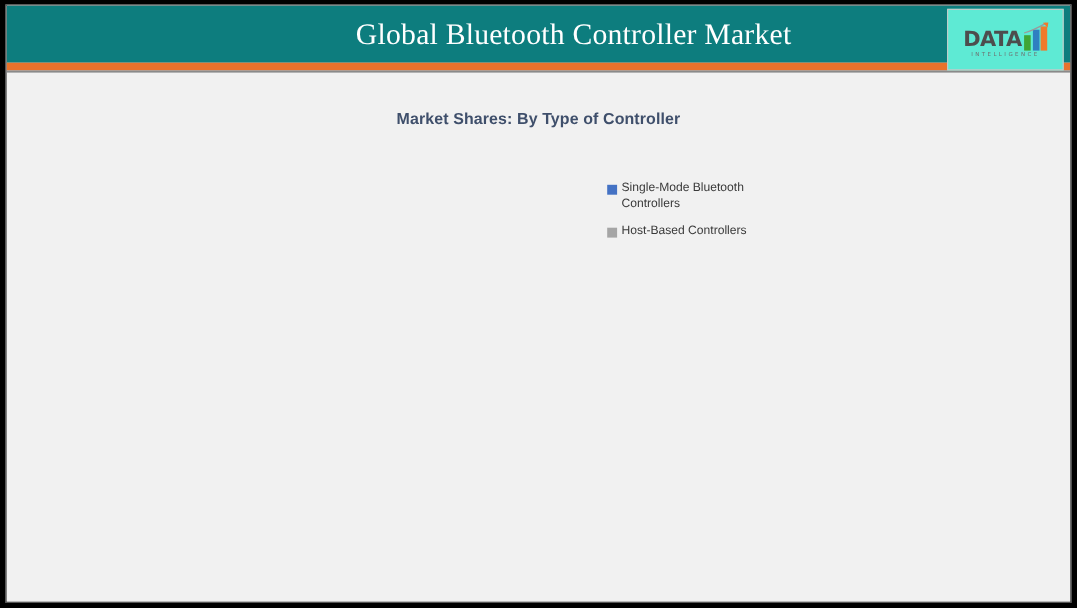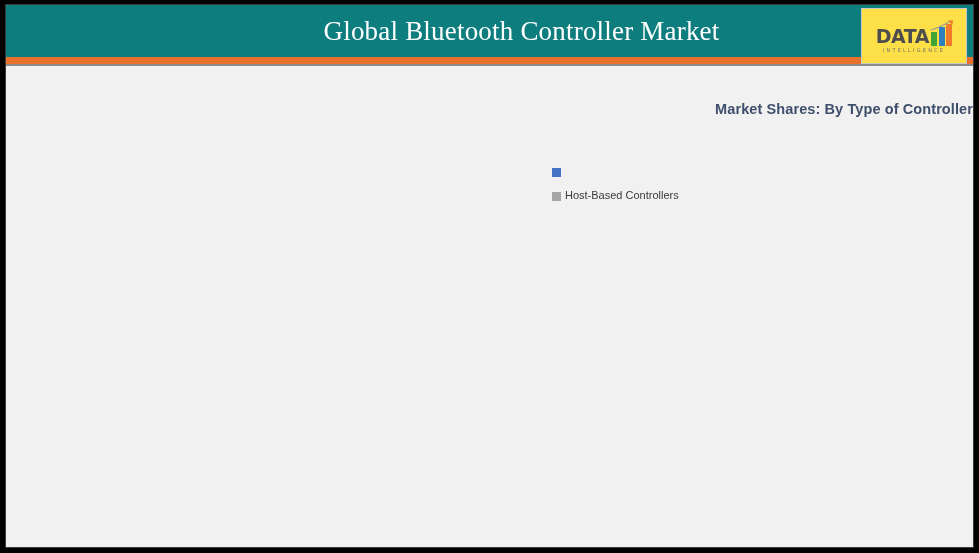--- a/index.html
+++ b/index.html
@@ -78,21 +78,21 @@
     padding-left: 32px;
   }
 
   
   #logo-box {
     position: absolute;
     right: 6px;
     top: 3px;
     width: 106px;
     height: 56px;
-    background: #fde047;
+    background: #5eead4;
     border: 1px solid #c9c9c9;
     box-sizing: border-box;
   }
   #logo-inner {
     position: absolute;
     left: 0;
     top: 0;
     right: 0;
     bottom: 0;
     display: flex;
@@ -138,21 +138,21 @@
     letter-spacing: 2.2px;
     margin-top: 1px;
   }
 
   
   #chart-title {
     position: absolute;
     left: 0;
     top: 96px;
     width: 100%;
-    text-align: right;
+    text-align: center;
     font-family: "Liberation Sans", sans-serif;
     font-weight: bold;
     font-size: 14.5px;
     color: #3f4f6b;
     letter-spacing: 0.1px;
   }
 
   #donut-wrap {
     position: absolute;
     left: 282px;
@@ -216,20 +216,21 @@
         <div id="logo-sub">INTELLIGENCE</div>
       </div>
     </div>
 
     <div id="chart-title">Market Shares: By Type of Controller</div>
 
 
     <div id="legend">
       <div class="legend-item">
         <span class="legend-swatch" style="background: rgb(68, 114, 196);"></span>
+        <span class="legend-label">Single-Mode Bluetooth Controllers</span>
       </div>
       <div class="legend-item">
         <span class="legend-swatch" style="background: rgb(165, 165, 165);"></span>
         <span class="legend-label">Host-Based Controllers</span>
       </div>
     </div>
 
   </div>
 </div>
 

